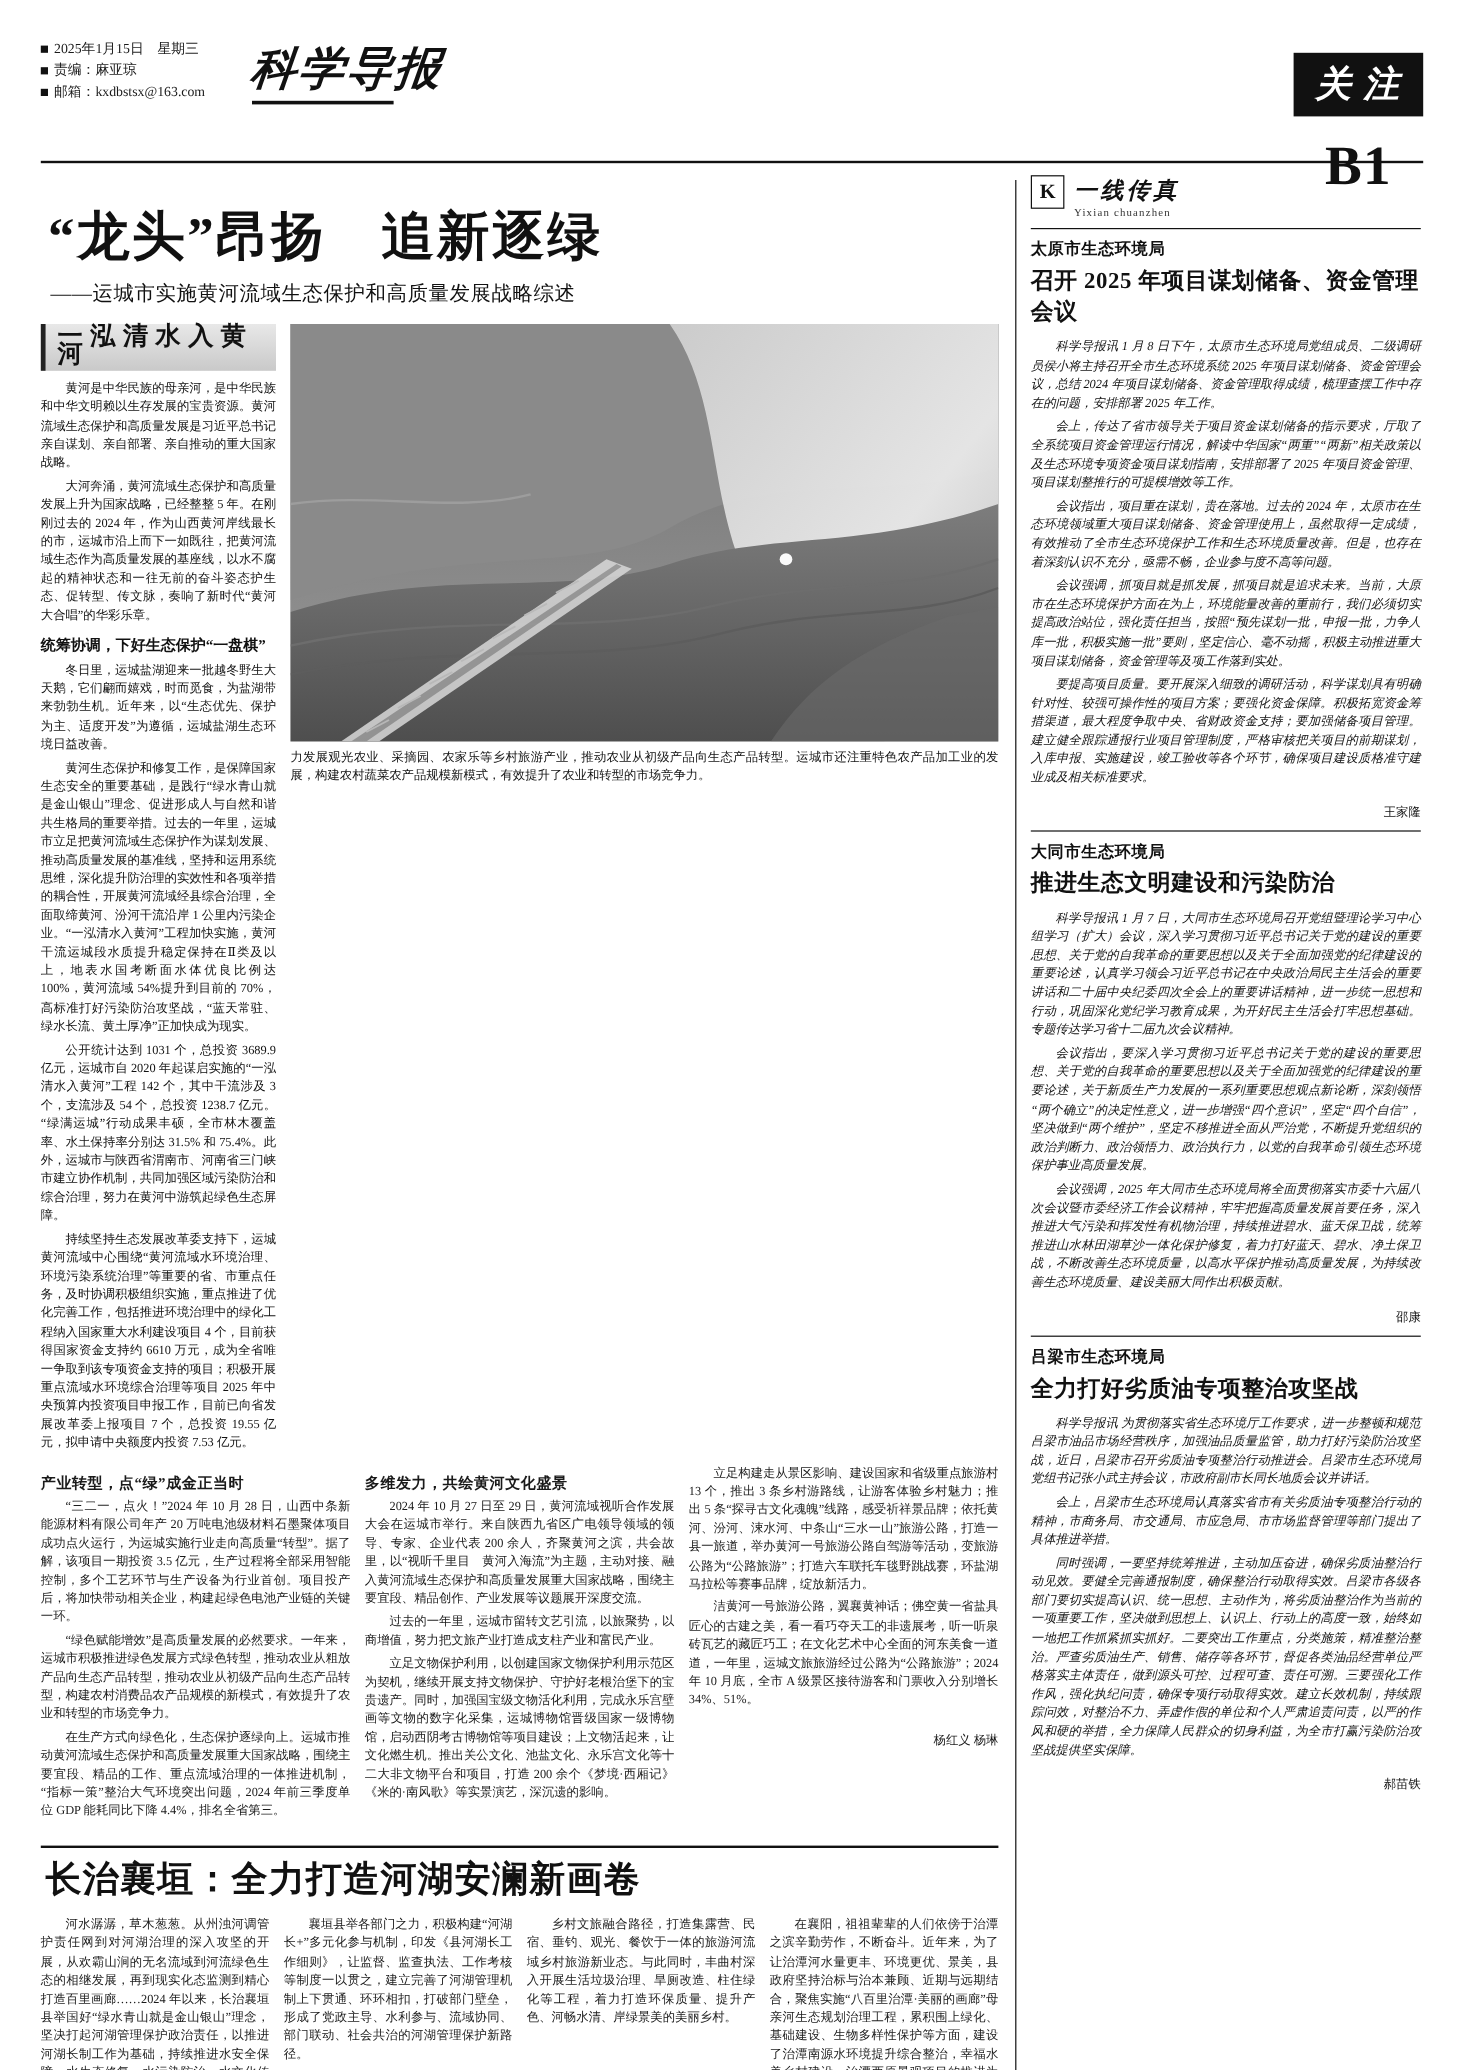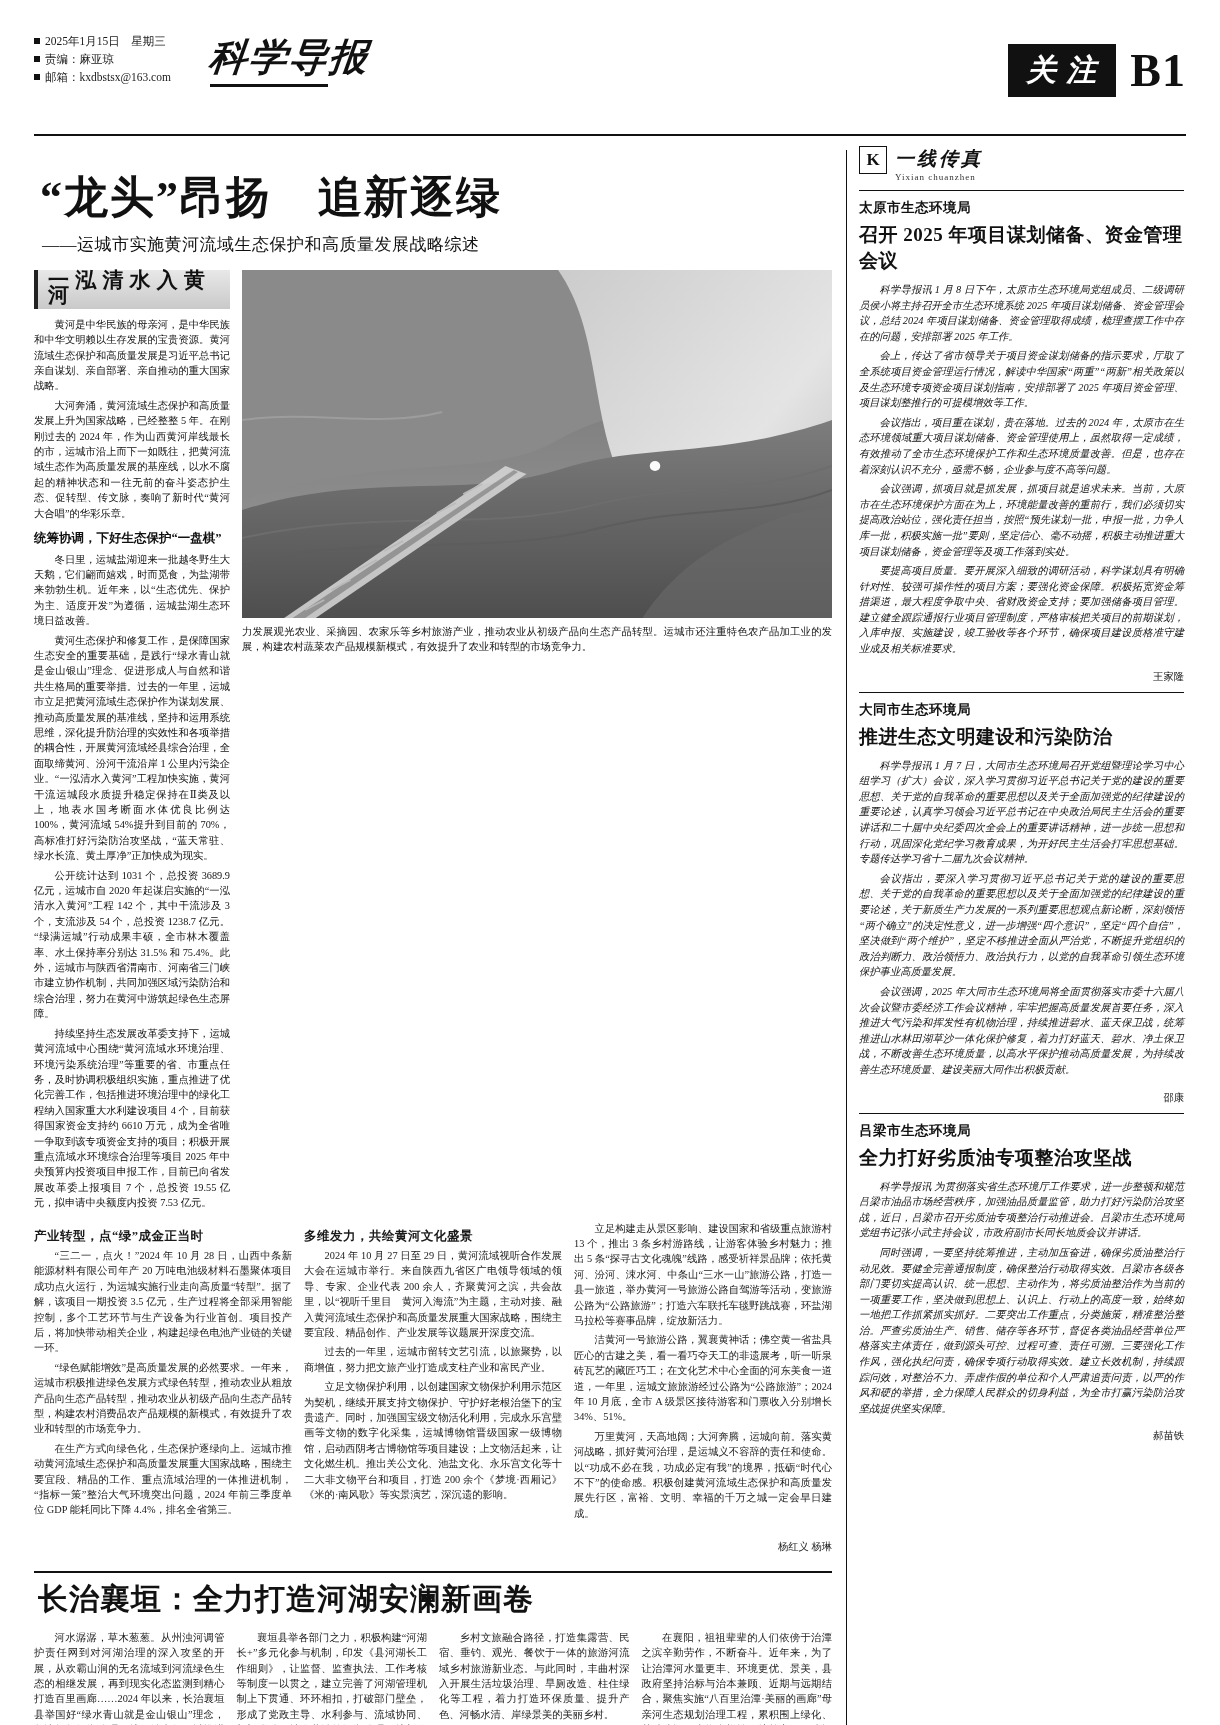--- a/index.html
+++ b/index.html
@@ -69,20 +69,21 @@
     height: 3px;
     background: #111;
   }
   .mast-right {
     position: absolute;
     right: 0;
     top: 18px;
     display: flex;
     align-items: center;
     gap: 14px;
+    flex-direction: column;
   }
   .mast-tag {
     background: #111;
     color: #fff;
     font-size: 30px;
     font-weight: 700;
     letter-spacing: 10px;
     padding: 6px 10px 6px 18px;
     font-style: italic;
   }
@@ -394,21 +395,20 @@
         </div>
         <div class="col">
           <h4>多维发力，共绘黄河文化盛景</h4>
           <p>2024 年 10 月 27 日至 29 日，黄河流域视听合作发展大会在运城市举行。来自陕西九省区广电领导领域的领导、专家、企业代表 200 余人，齐聚黄河之滨，共会故里，以“视听千里目　黄河入海流”为主题，主动对接、融入黄河流域生态保护和高质量发展重大国家战略，围绕主要宜段、精品创作、产业发展等议题展开深度交流。</p>
           <p>过去的一年里，运城市留转文艺引流，以旅聚势，以商增值，努力把文旅产业打造成支柱产业和富民产业。</p>
           <p>立足文物保护利用，以创建国家文物保护利用示范区为契机，继续开展支持文物保护、守护好老根治堡下的宝贵遗产。同时，加强国宝级文物活化利用，完成永乐宫壁画等文物的数字化采集，运城博物馆晋级国家一级博物馆，启动西阴考古博物馆等项目建设；上文物活起来，让文化燃生机。推出关公文化、池盐文化、永乐宫文化等十二大非文物平台和项目，打造 200 余个《梦境·西厢记》《米的·南风歌》等实景演艺，深沉遗的影响。</p>
         </div>
         <div class="col">
           <p>立足构建走从景区影响、建设国家和省级重点旅游村 13 个，推出 3 条乡村游路线，让游客体验乡村魅力；推出 5 条“探寻古文化魂魄”线路，感受祈祥景品牌；依托黄河、汾河、涑水河、中条山“三水一山”旅游公路，打造一县一旅道，举办黄河一号旅游公路自驾游等活动，变旅游公路为“公路旅游”；打造六车联托车毯野跳战赛，环盐湖马拉松等赛事品牌，绽放新活力。</p>
           <p>洁黄河一号旅游公路，翼襄黄神话；佛空黄一省盐具匠心的古建之美，看一看巧夺天工的非遗展考，听一听泉砖瓦艺的藏匠巧工；在文化艺术中心全面的河东美食一道道，一年里，运城文旅旅游经过公路为“公路旅游”；2024 年 10 月底，全市 A 级景区接待游客和门票收入分别增长 34%、51%。</p>
-          <p>万里黄河，天高地阔；大河奔腾，运城向前。落实黄河战略，抓好黄河治理，是运城义不容辞的责任和使命。以“功成不必在我，功成必定有我”的境界，抵砺“时代心不下”的使命感。积极创建黄河流域生态保护和高质量发展先行区，富裕、文明、幸福的千万之城一定会早日建成。</p>
           <div class="sig">杨红义 杨琳</div>
         </div>
       </div>
 
       <hr class="hr-thick">
       <div class="headline2">长治襄垣：全力打造河湖安澜新画卷</div>
 
       <div class="cols3">
         <div class="col">
           <p>河水潺潺，草木葱葱。从州浊河调管护责任网到对河湖治理的深入攻坚的开展，从欢霸山涧的无名流域到河流绿色生态的相继发展，再到现实化态监测到精心打造百里画廊……2024 年以来，长治襄垣县举国好“绿水青山就是金山银山”理念，坚决打起河湖管理保护政治责任，以推进河湖长制工作为基础，持续推进水安全保障、水生态修复、水污染防治、水文化传播、水经济建设，全力谱写河湖水生态环境质量好的改善。</p>
@@ -466,20 +466,21 @@
         </div>
         <div class="rc-sig">邵康</div>
       </div>
       <hr class="rc-sep">
 
       <div>
         <div class="rc-org">吕梁市生态环境局</div>
         <div class="rc-title">全力打好劣质油专项整治攻坚战</div>
         <div class="rc-body">
           <p>科学导报讯 为贯彻落实省生态环境厅工作要求，进一步整顿和规范吕梁市油品市场经营秩序，加强油品质量监管，助力打好污染防治攻坚战，近日，吕梁市召开劣质油专项整治行动推进会。吕梁市生态环境局党组书记张小武主持会议，市政府副市长同长地质会议并讲话。</p>
+          <p>会上，吕梁市生态环境局认真落实省市有关劣质油专项整治行动的精神，市商务局、市交通局、市应急局、市市场监督管理等部门提出了具体推进举措。</p>
           <p>同时强调，一要坚持统筹推进，主动加压奋进，确保劣质油整治行动见效。要健全完善通报制度，确保整治行动取得实效。吕梁市各级各部门要切实提高认识、统一思想、主动作为，将劣质油整治作为当前的一项重要工作，坚决做到思想上、认识上、行动上的高度一致，始终如一地把工作抓紧抓实抓好。二要突出工作重点，分类施策，精准整治整治。严查劣质油生产、销售、储存等各环节，督促各类油品经营单位严格落实主体责任，做到源头可控、过程可查、责任可溯。三要强化工作作风，强化执纪问责，确保专项行动取得实效。建立长效机制，持续跟踪问效，对整治不力、弄虚作假的单位和个人严肃追责问责，以严的作风和硬的举措，全力保障人民群众的切身利益，为全市打赢污染防治攻坚战提供坚实保障。</p>
         </div>
         <div class="rc-sig">郝苗铁</div>
       </div>
 
     </div>
   </div>
 </div>
 
 </body></html>

